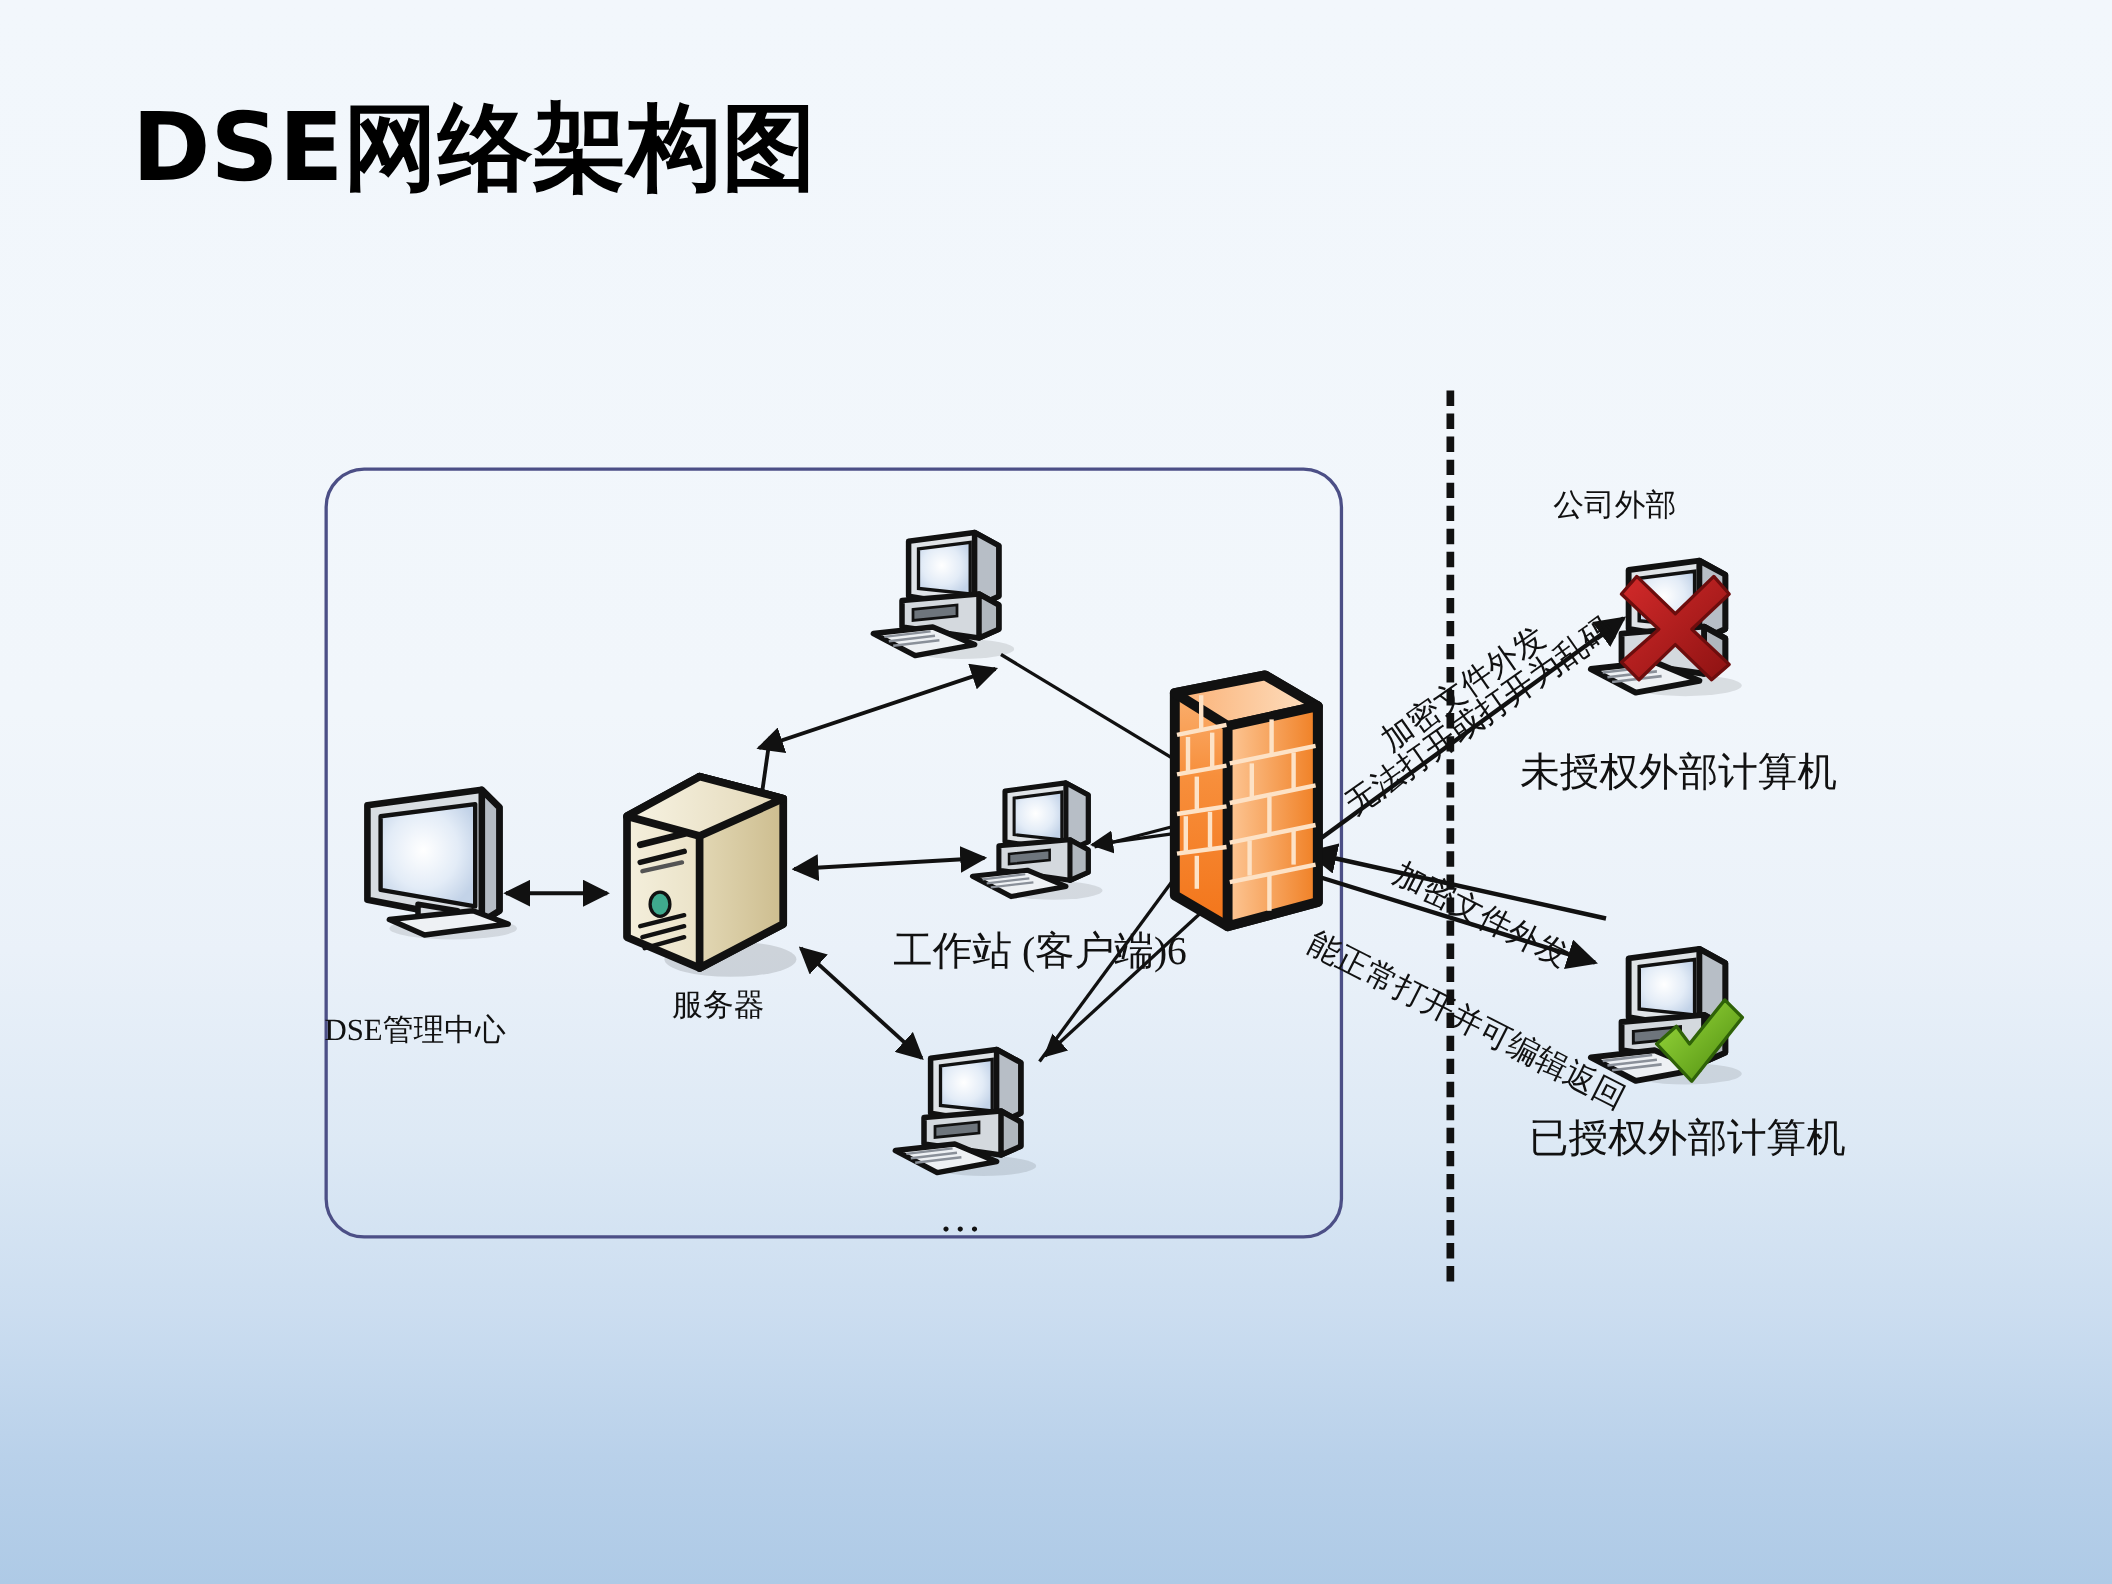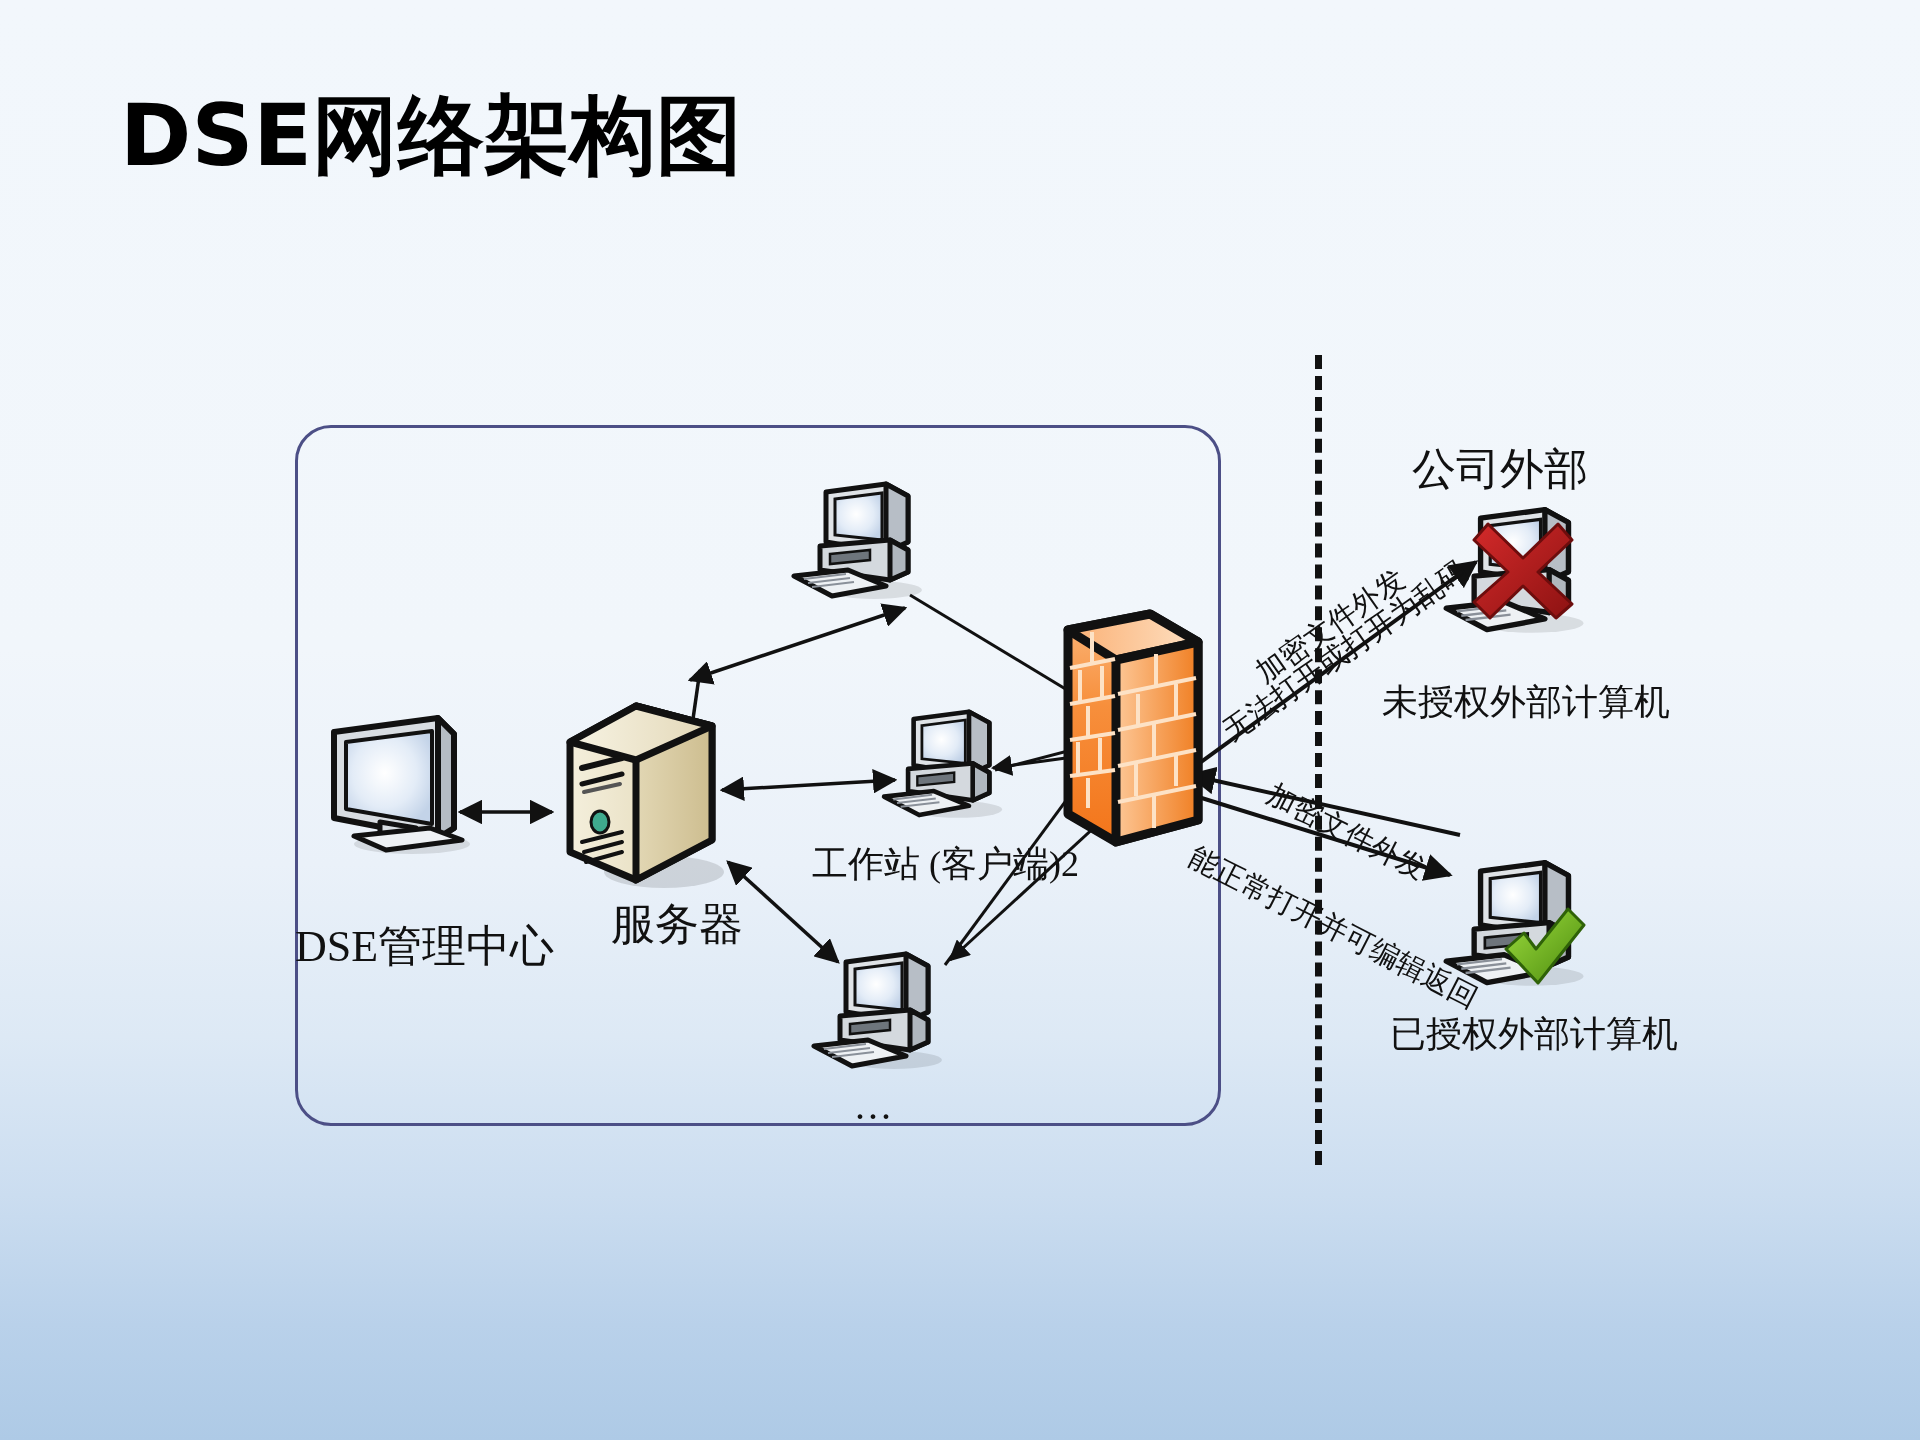--- a/index.html
+++ b/index.html
@@ -25,21 +25,21 @@
     position:absolute;left:295px;top:425px;width:920px;height:695px;
     border:3px solid #4c4f86;border-radius:36px;background:transparent;
   }
   .netlabel{
     position:absolute;left:415px;top:562px;font-size:40px;color:#1b1b1b;
     white-space:nowrap;
   }
 
   
   .nlabel{position:absolute;font-size:36px;color:#111;white-space:nowrap;}
-  .nlabel.big{font-size:44px;}
+  .nlabel.big{font-size:28px;}
 
   
   .icon{position:absolute;}
   .icon svg{display:block;overflow:visible;}
 
   
   .divider{
     position:absolute;left:1315px;top:355px;width:0;height:810px;
     border-left:7px dashed #111;
   }
@@ -190,21 +190,21 @@
       <path d="M36,12 L96,4 L118,16 L118,62 L96,72 L36,62 Z" fill="#dfe3e7" stroke="#111" stroke-width="5" stroke-linejoin="round"></path>
       <path d="M96,4 L118,16 L118,62 L96,72 Z" fill="#b7bec6" stroke="#111" stroke-width="5" stroke-linejoin="round"></path>
       <path d="M45,19 L92,13 L92,60 L45,55 Z" fill="url(#scr)" stroke="#111" stroke-width="3"></path>
       <path d="M30,66 L100,60 L118,70 L118,92 L100,100 L30,90 Z" fill="#d4d9de" stroke="#111" stroke-width="5" stroke-linejoin="round"></path>
       <path d="M100,60 L118,70 L118,92 L100,100 Z" fill="#b0b7be" stroke="#111" stroke-width="5" stroke-linejoin="round"></path>
       <path d="M40,74 L80,70 L80,80 L40,84 Z" fill="#6e757c" stroke="#111" stroke-width="2.5"></path>
       <path d="M4,96 L58,90 L96,106 L42,116 Z" fill="#eef1f4" stroke="#111" stroke-width="5" stroke-linejoin="round"></path>
       <path d="M14,99 L56,94 M18,103 L60,98 M22,107 L64,102" stroke="#8a9099" stroke-width="2.2"></path>
     </svg>
   </div>
-  <div class="nlabel" style="left:812px;top:840px;">工作站 (客户端)2</div>
+  <div class="nlabel" style="left:812px;top:840px;">工作站 (客户端)6</div>
 
   <div class="icon" style="left:810px;top:950px;">
     <svg width="140" height="130" viewBox="0 0 140 130">
       <ellipse cx="84" cy="110" rx="48" ry="9" fill="#000" opacity="0.10"></ellipse>
       <path d="M36,12 L96,4 L118,16 L118,62 L96,72 L36,62 Z" fill="#dfe3e7" stroke="#111" stroke-width="5" stroke-linejoin="round"></path>
       <path d="M96,4 L118,16 L118,62 L96,72 Z" fill="#b7bec6" stroke="#111" stroke-width="5" stroke-linejoin="round"></path>
       <path d="M45,19 L92,13 L92,60 L45,55 Z" fill="url(#scr)" stroke="#111" stroke-width="3"></path>
       <path d="M30,66 L100,60 L118,70 L118,92 L100,100 L30,90 Z" fill="#d4d9de" stroke="#111" stroke-width="5" stroke-linejoin="round"></path>
       <path d="M100,60 L118,70 L118,92 L100,100 Z" fill="#b0b7be" stroke="#111" stroke-width="5" stroke-linejoin="round"></path>
       <path d="M40,74 L80,70 L80,80 L40,84 Z" fill="#6e757c" stroke="#111" stroke-width="2.5"></path>

